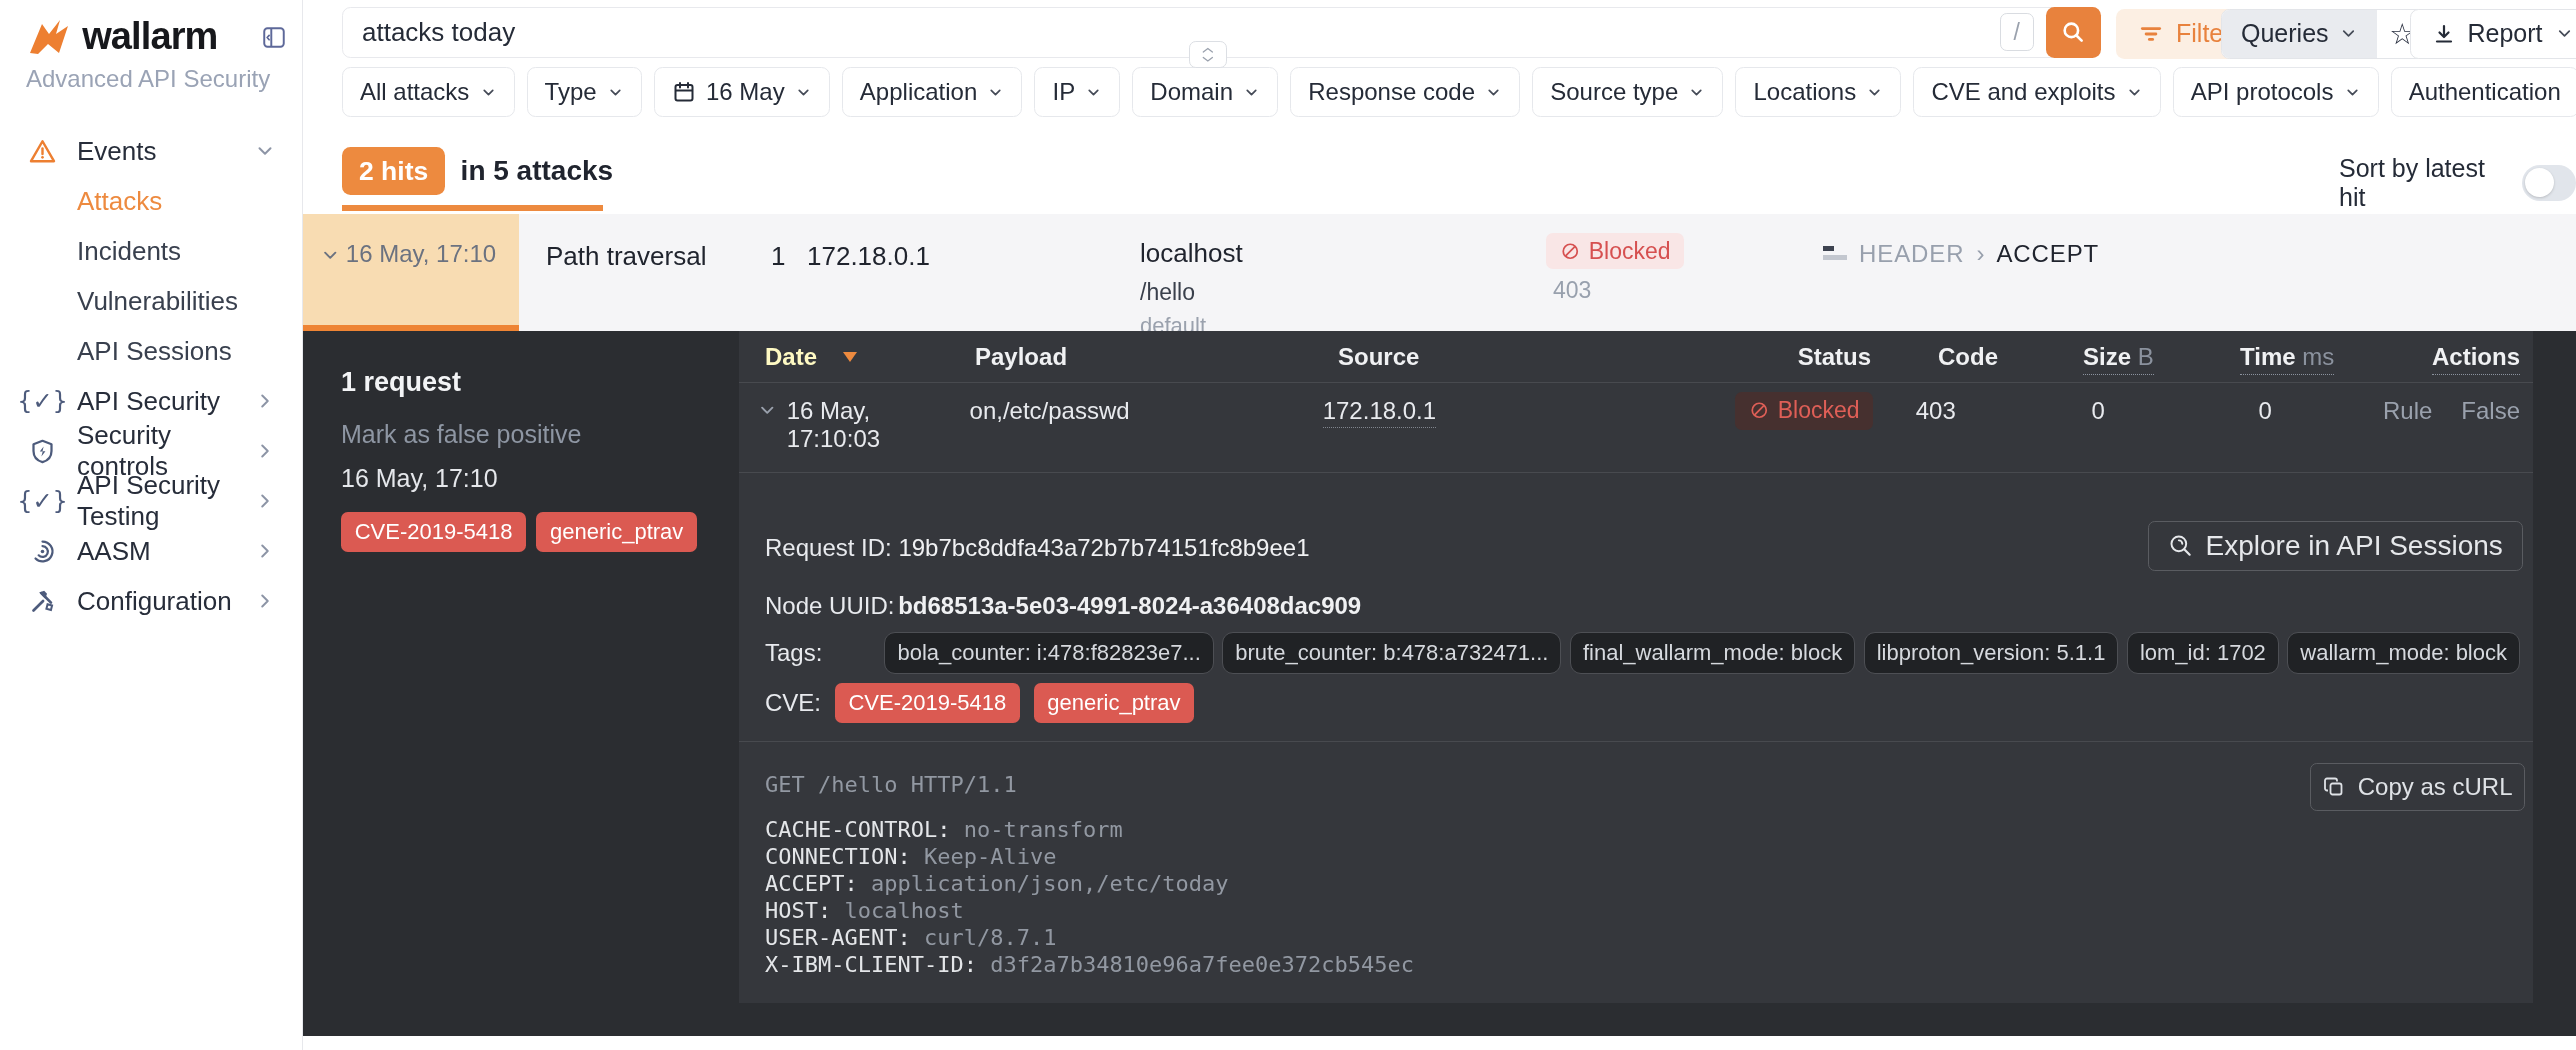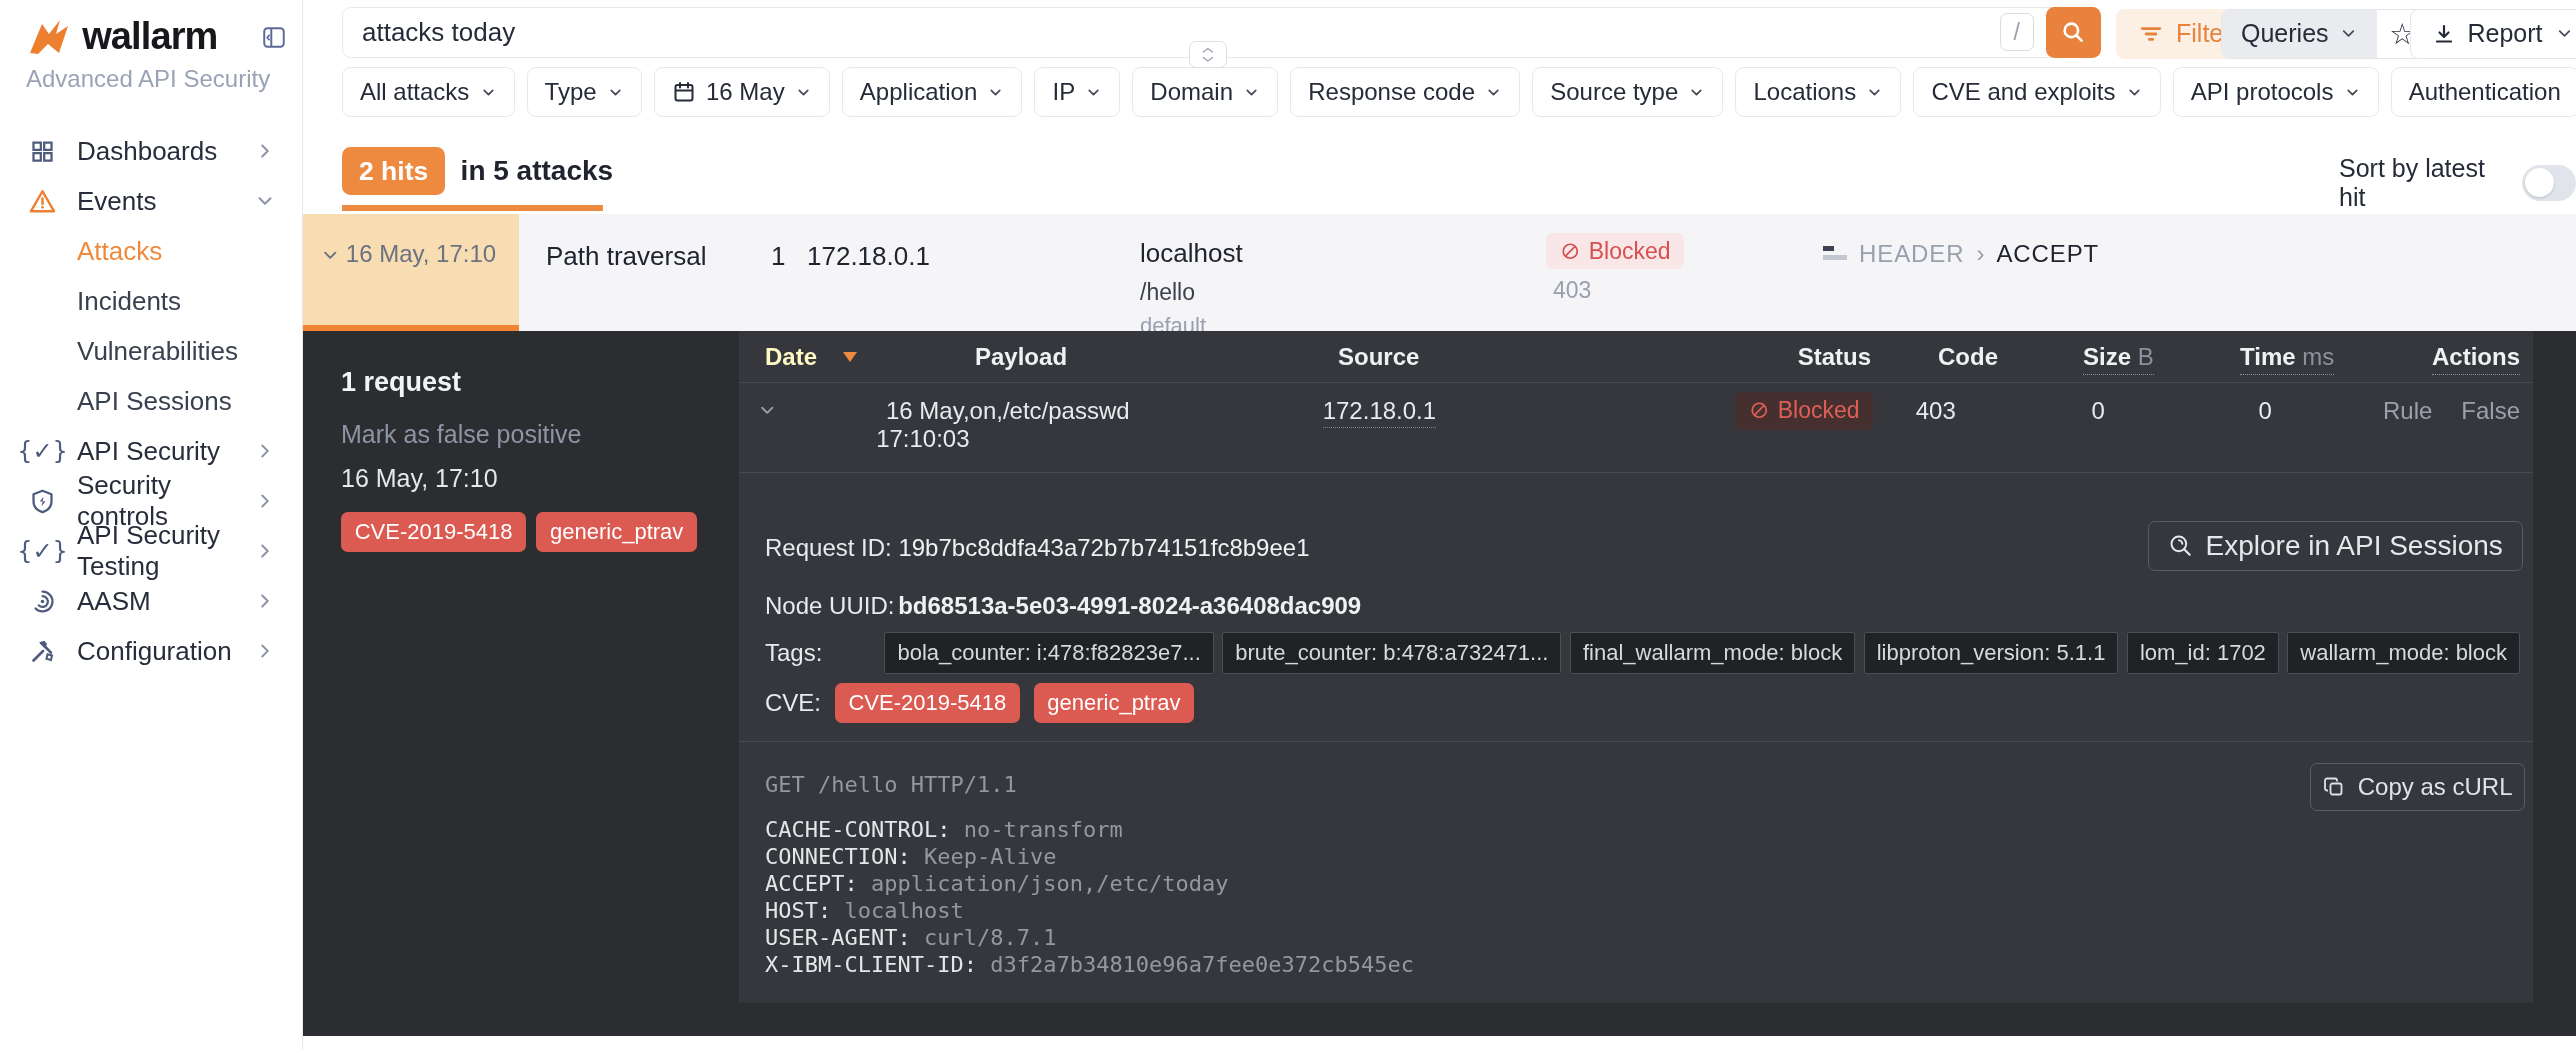--- a/index.html
+++ b/index.html
@@ -120,21 +120,21 @@
   .th-size { width:157px; }
   .th-time { width:184px; }
   .th-actions { flex:1; text-align:right; }
   .unit { color:#8b929e; font-weight:normal; }
   .dotted { border-bottom:1.7px dotted #8b929e; padding-bottom:4.3px; cursor:pointer; }
   .divider { border:none; border-top:0.9px solid #484a4f; }
 
   .trow { display:flex; align-items:flex-start; height:89px; padding:13.7px 13px 0 26px; }
   .td { font-size:24px; color:#e8eaee; }
   .td-caret { width:31px; margin-left:-8.5px; color:#9aa1ad; padding-top:3.4px; }
-  .td-date { width:188px;text-align:right; }
+  .td-date { width:188px; }
   .td-payload { width:363px; }
   .td-source { width:410px; }
   .td-source span { border-bottom:1.7px dotted #80858e; padding-bottom:3.4px; cursor:pointer; }
   .td-status { width:190px; display:flex; justify-content:flex-end; padding-right:34px; margin-top:-5.1px; }
   .blocked-badge-dark { height:38px; border-radius:6.8px; background:#46302F; color:#DF5F57;
     font-size:23px; display:flex; align-items:center; gap:8.5px; padding:0 13.7px; }
   .blocked-badge-dark svg { width:20.5px; height:20.5px; }
   .td-code { width:145px; padding-left:8.5px; }
   .td-size { width:157px; padding-left:43px; }
   .td-time { width:184px; padding-left:56px; }
@@ -143,21 +143,21 @@
 
   .meta-label { font-size:24px; color:#e8eaee; }
   .meta-value { font-size:24px; color:#f0f1f3; }
   .req-row { position:absolute; left:26px; top:203px; font-size:24px; color:#e8eaee; }
   .explore-btn { position:absolute; right:10.2px; top:190px; height:50px; border:1.7px solid #5a5c61; border-radius:6.8px;
     background:transparent; color:#e6e8eb; font-size:28px; display:flex; align-items:center; gap:12px; padding:0 19px; cursor:pointer; font-family:inherit; }
   .explore-btn svg { width:26px; height:26px; }
   .node-row { position:absolute; left:26px; top:261px; }
   .tags-row { position:absolute; left:26px; top:301px; right:13px; display:flex; align-items:center; }
   .tags-list { margin-left:auto; display:flex; gap:8.5px; }
-  .tag-chip { background:#202225; border:0.9px solid #4d4f54; border-radius:2px; color:#d6d9de;
+  .tag-chip { background:#202225; border:0.9px solid #4d4f54; border-radius:11px; color:#d6d9de;
     font-size:22px; padding:6.8px 12px; white-space:nowrap; cursor:pointer; }
   .cve-row { position:absolute; left:26px; top:352px; display:flex; align-items:center; gap:13.7px; }
   .divider3 { position:absolute; left:0; top:410px; width:100%; }
   .copy-btn { position:absolute; right:8.5px; top:432px; height:48px; border:1.7px solid #5a5c61; border-radius:6.8px;
     background:transparent; color:#dfe2e6; font-size:24px; display:flex; align-items:center; gap:12px; padding:0 11px; cursor:pointer; font-family:inherit; }
   .copy-btn svg { width:24px; height:24px; }
   .code { position:absolute; left:26px; top:441px; font-family:"DejaVu Sans Mono", monospace; font-size:22px; }
   .code .reqline { color:#9298a2; margin-bottom:19px; }
   .code .hline { line-height:27px; }
   .code .hname { color:#e4e6e9; }
@@ -177,33 +177,20 @@
     <svg viewBox="0 0 24 24">
       <rect x="3" y="4" width="18" height="17" rx="3" fill="none" stroke="currentColor" stroke-width="1.8"></rect>
       <line x1="9.5" y1="4" x2="9.5" y2="21" stroke="currentColor" stroke-width="1.8"></line>
       <path d="M7.5 10.5 L5.8 12.5 L7.5 14.5" fill="none" stroke="currentColor" stroke-width="1.6" stroke-linecap="round"></path>
     </svg>
   </span>
   <div class="subtitle">Advanced API Security</div>
 
   <nav class="nav">
     <div class="nav-item">
-      <span class="nav-ic">
-        <svg viewBox="0 0 24 24" width="27" height="27">
-            <path d="M4 4h6.5v6.5H4zM13.5 4H20v6.5h-6.5zM4 13.5h6.5V20H4zM13.5 13.5H20V20h-6.5z" fill="none" stroke="currentColor" stroke-width="2"></path>
-          </svg>
-      </span>
-      <span class="nav-label">Dashboards</span>
-      <span class="nav-chev right">
-        <svg viewBox="0 0 24 24" width="22" height="22">
-            <path d="M6 9l6 6 6-6" fill="none" stroke="currentColor" stroke-width="2.2" stroke-linecap="round" stroke-linejoin="round"></path>
-          </svg>
-      </span>
-    </div>
-    <div class="nav-item">
       <span class="nav-ic orange">
         <svg viewBox="0 0 24 24" width="29" height="29">
             <path d="M12 3.5 L21.5 20 H2.5 Z" fill="none" stroke="currentColor" stroke-width="2" stroke-linejoin="round"></path>
             <line x1="12" y1="9.5" x2="12" y2="14" stroke="currentColor" stroke-width="2" stroke-linecap="round"></line>
             <circle cx="12" cy="16.8" r="1.1" fill="currentColor"></circle>
           </svg>
       </span>
       <span class="nav-label">Events</span>
       <span class="nav-chev">
         <svg viewBox="0 0 24 24" width="22" height="22">

